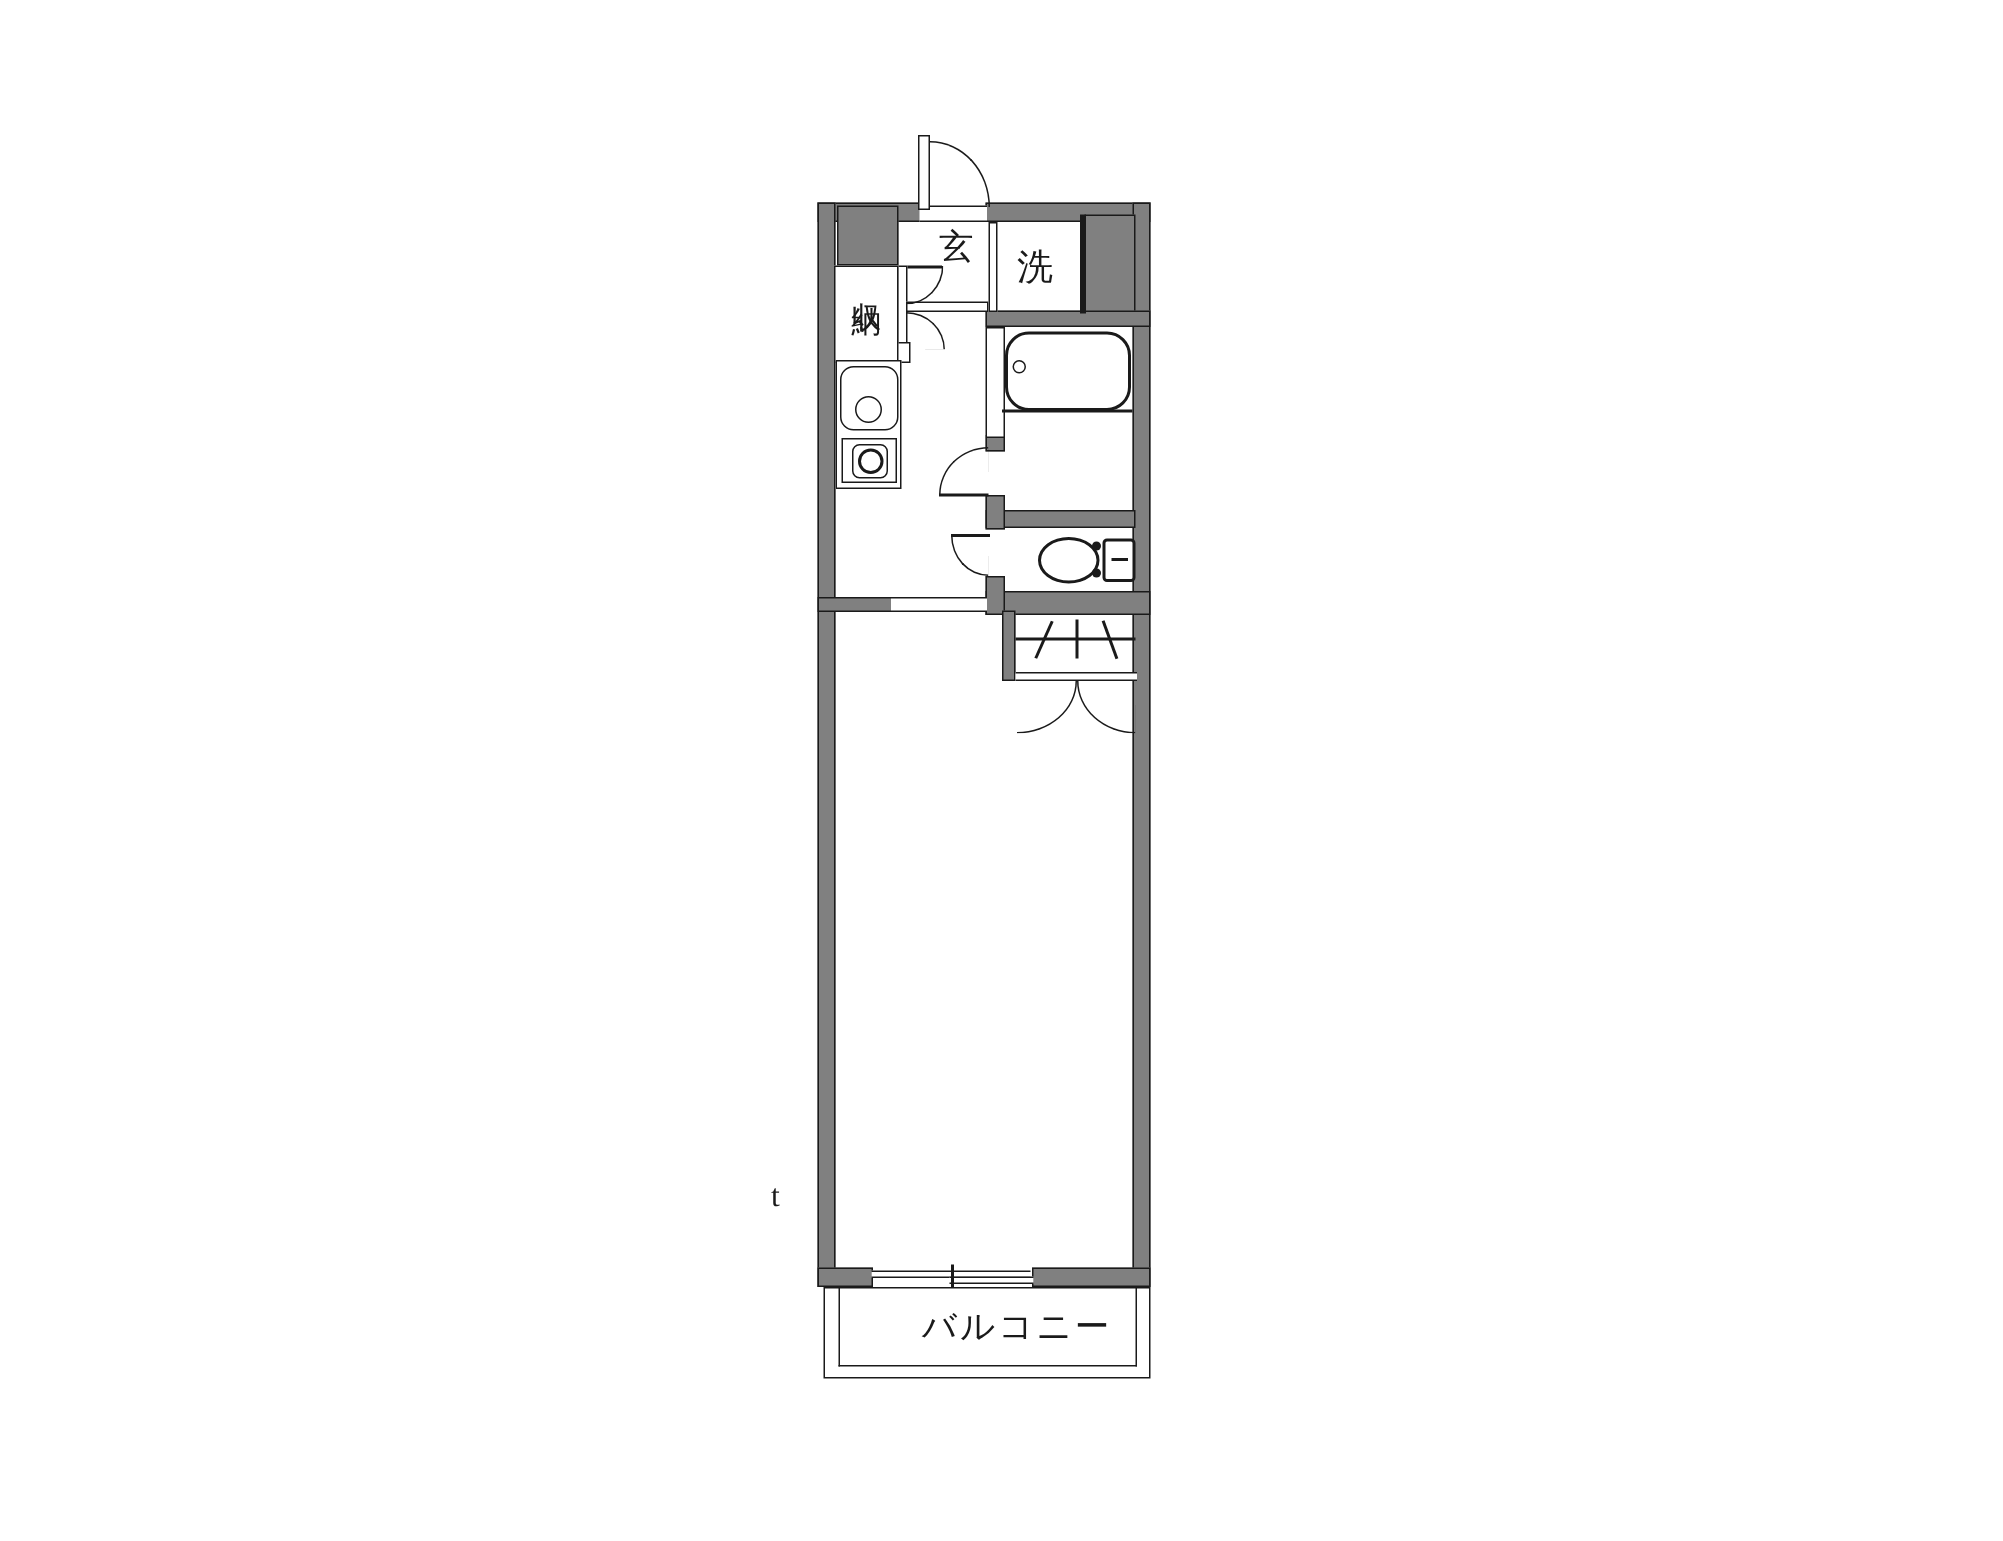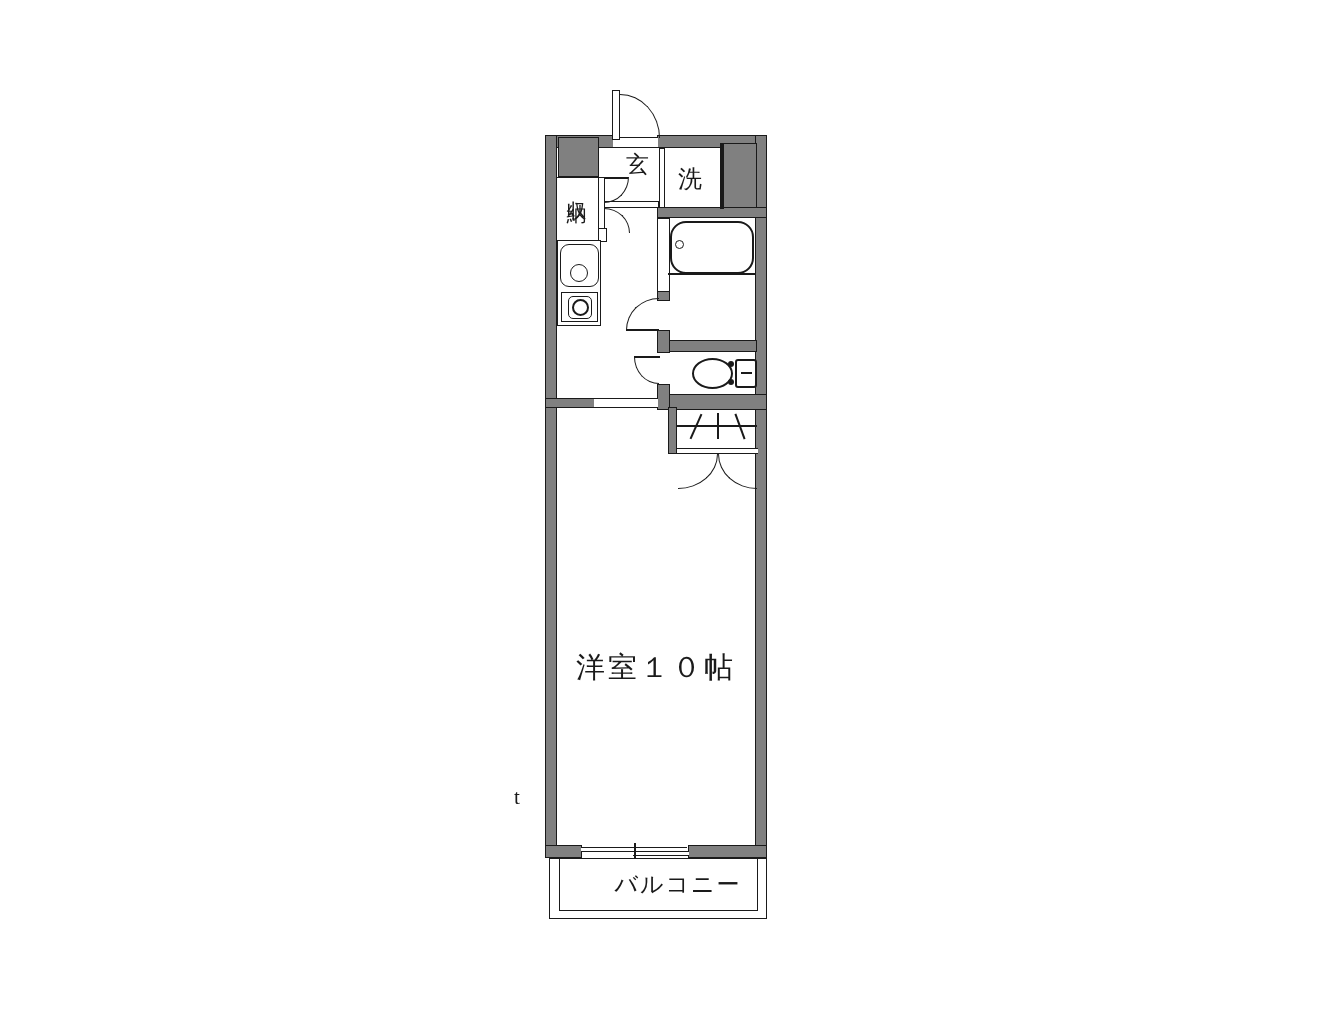--- a/index.html
+++ b/index.html
@@ -85,17 +85,16 @@
 
   <div class="opening" style="left:581px;top:847px;width:106px;height:5px;"></div>
   <div class="opening" style="left:633px;top:851px;width:56px;height:5px;"></div>
   <div class="ln" style="left:634px;top:843px;width:2px;height:19px;"></div>
   <div style="position:absolute;left:549px;top:858px;width:218px;height:61px;border:1.5px solid #1a1a1a;box-sizing:border-box;background:#ffffff;"></div>
   <div style="position:absolute;left:559px;top:858px;width:199px;height:53px;border-left:1px solid #1a1a1a;border-right:1px solid #1a1a1a;border-bottom:1px solid #1a1a1a;box-sizing:border-box;"></div>
   <div class="lbl" style="left:559px;top:872px;width:238px;text-align:center;font-size:23px;letter-spacing:2px;">バルコニー</div>
 
   <div class="lbl" style="left:626px;top:152px;font-size:23px;">玄</div>
   <div class="lbl" style="left:678px;top:166px;font-size:24px;">洗</div>
-  <div class="lbl" style="left:557px;top:652px;width:198px;text-align:center;font-size:29px;letter-spacing:3px;">洋室１０帖</div>
 
   <div class="lbl" style="left:514px;top:786px;font-size:21px;font-family:'Liberation Serif','DejaVu Serif',serif;">t</div>
 
 </div>
 
 </body></html>

